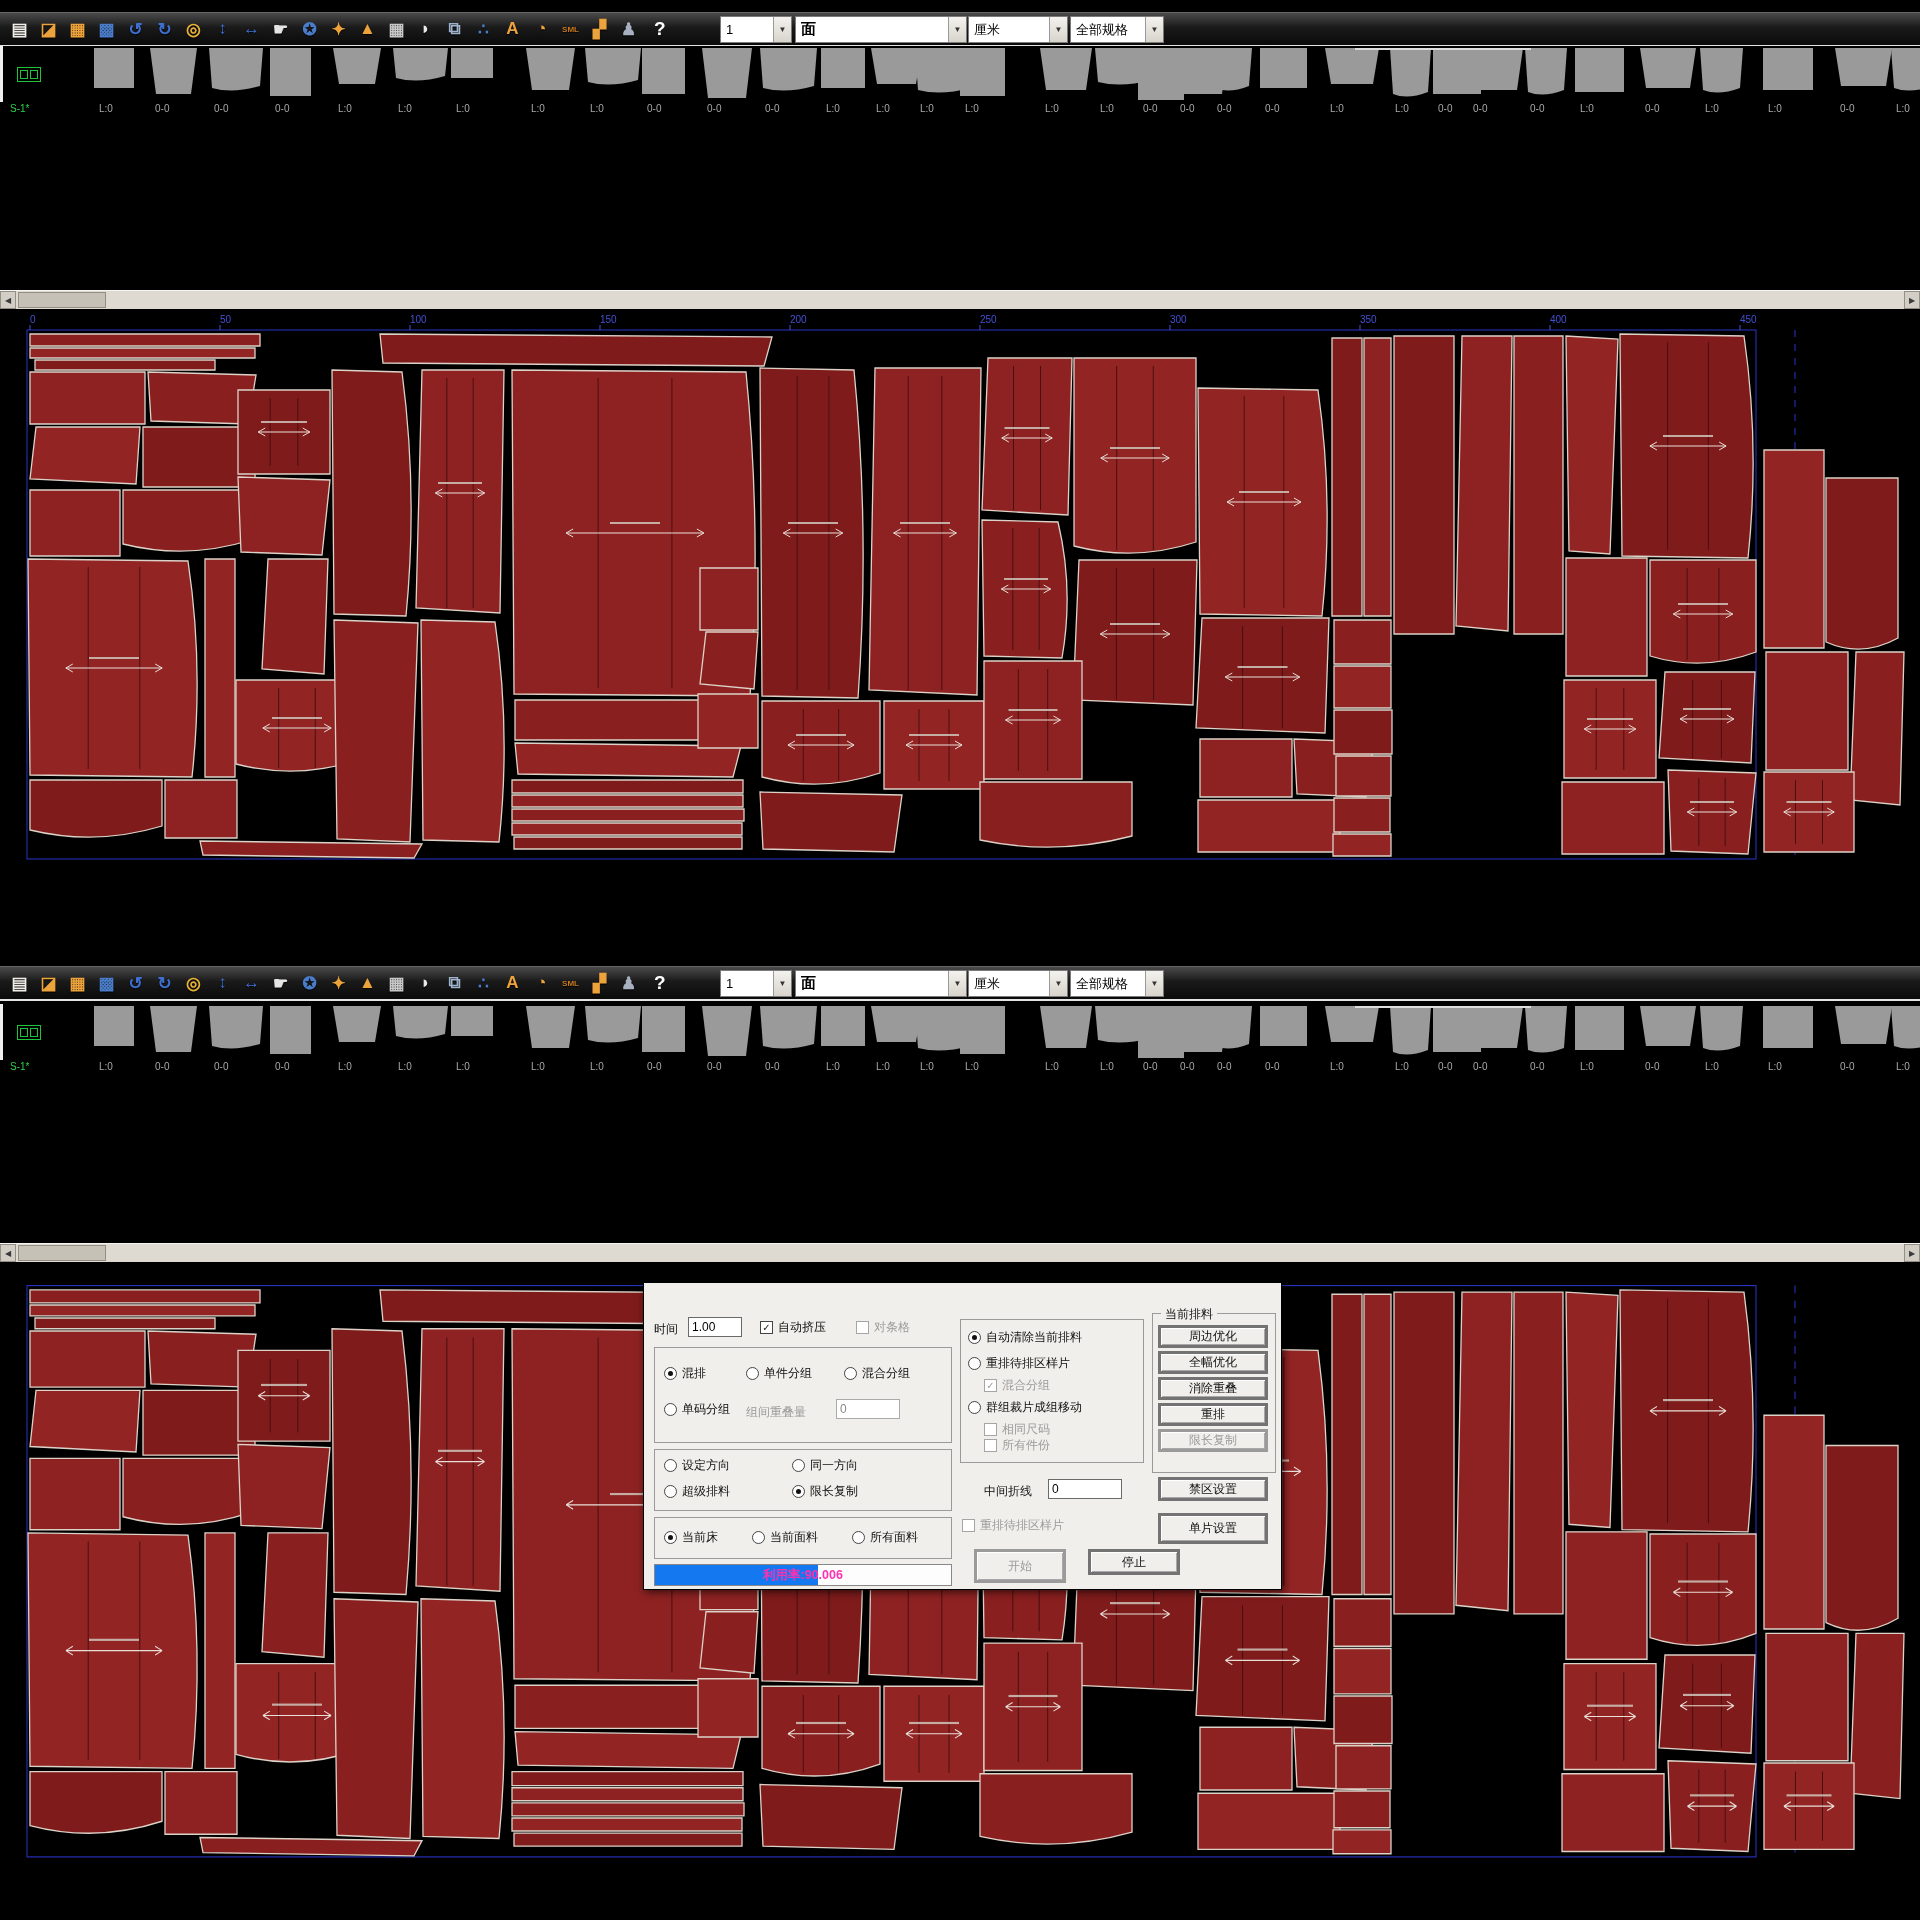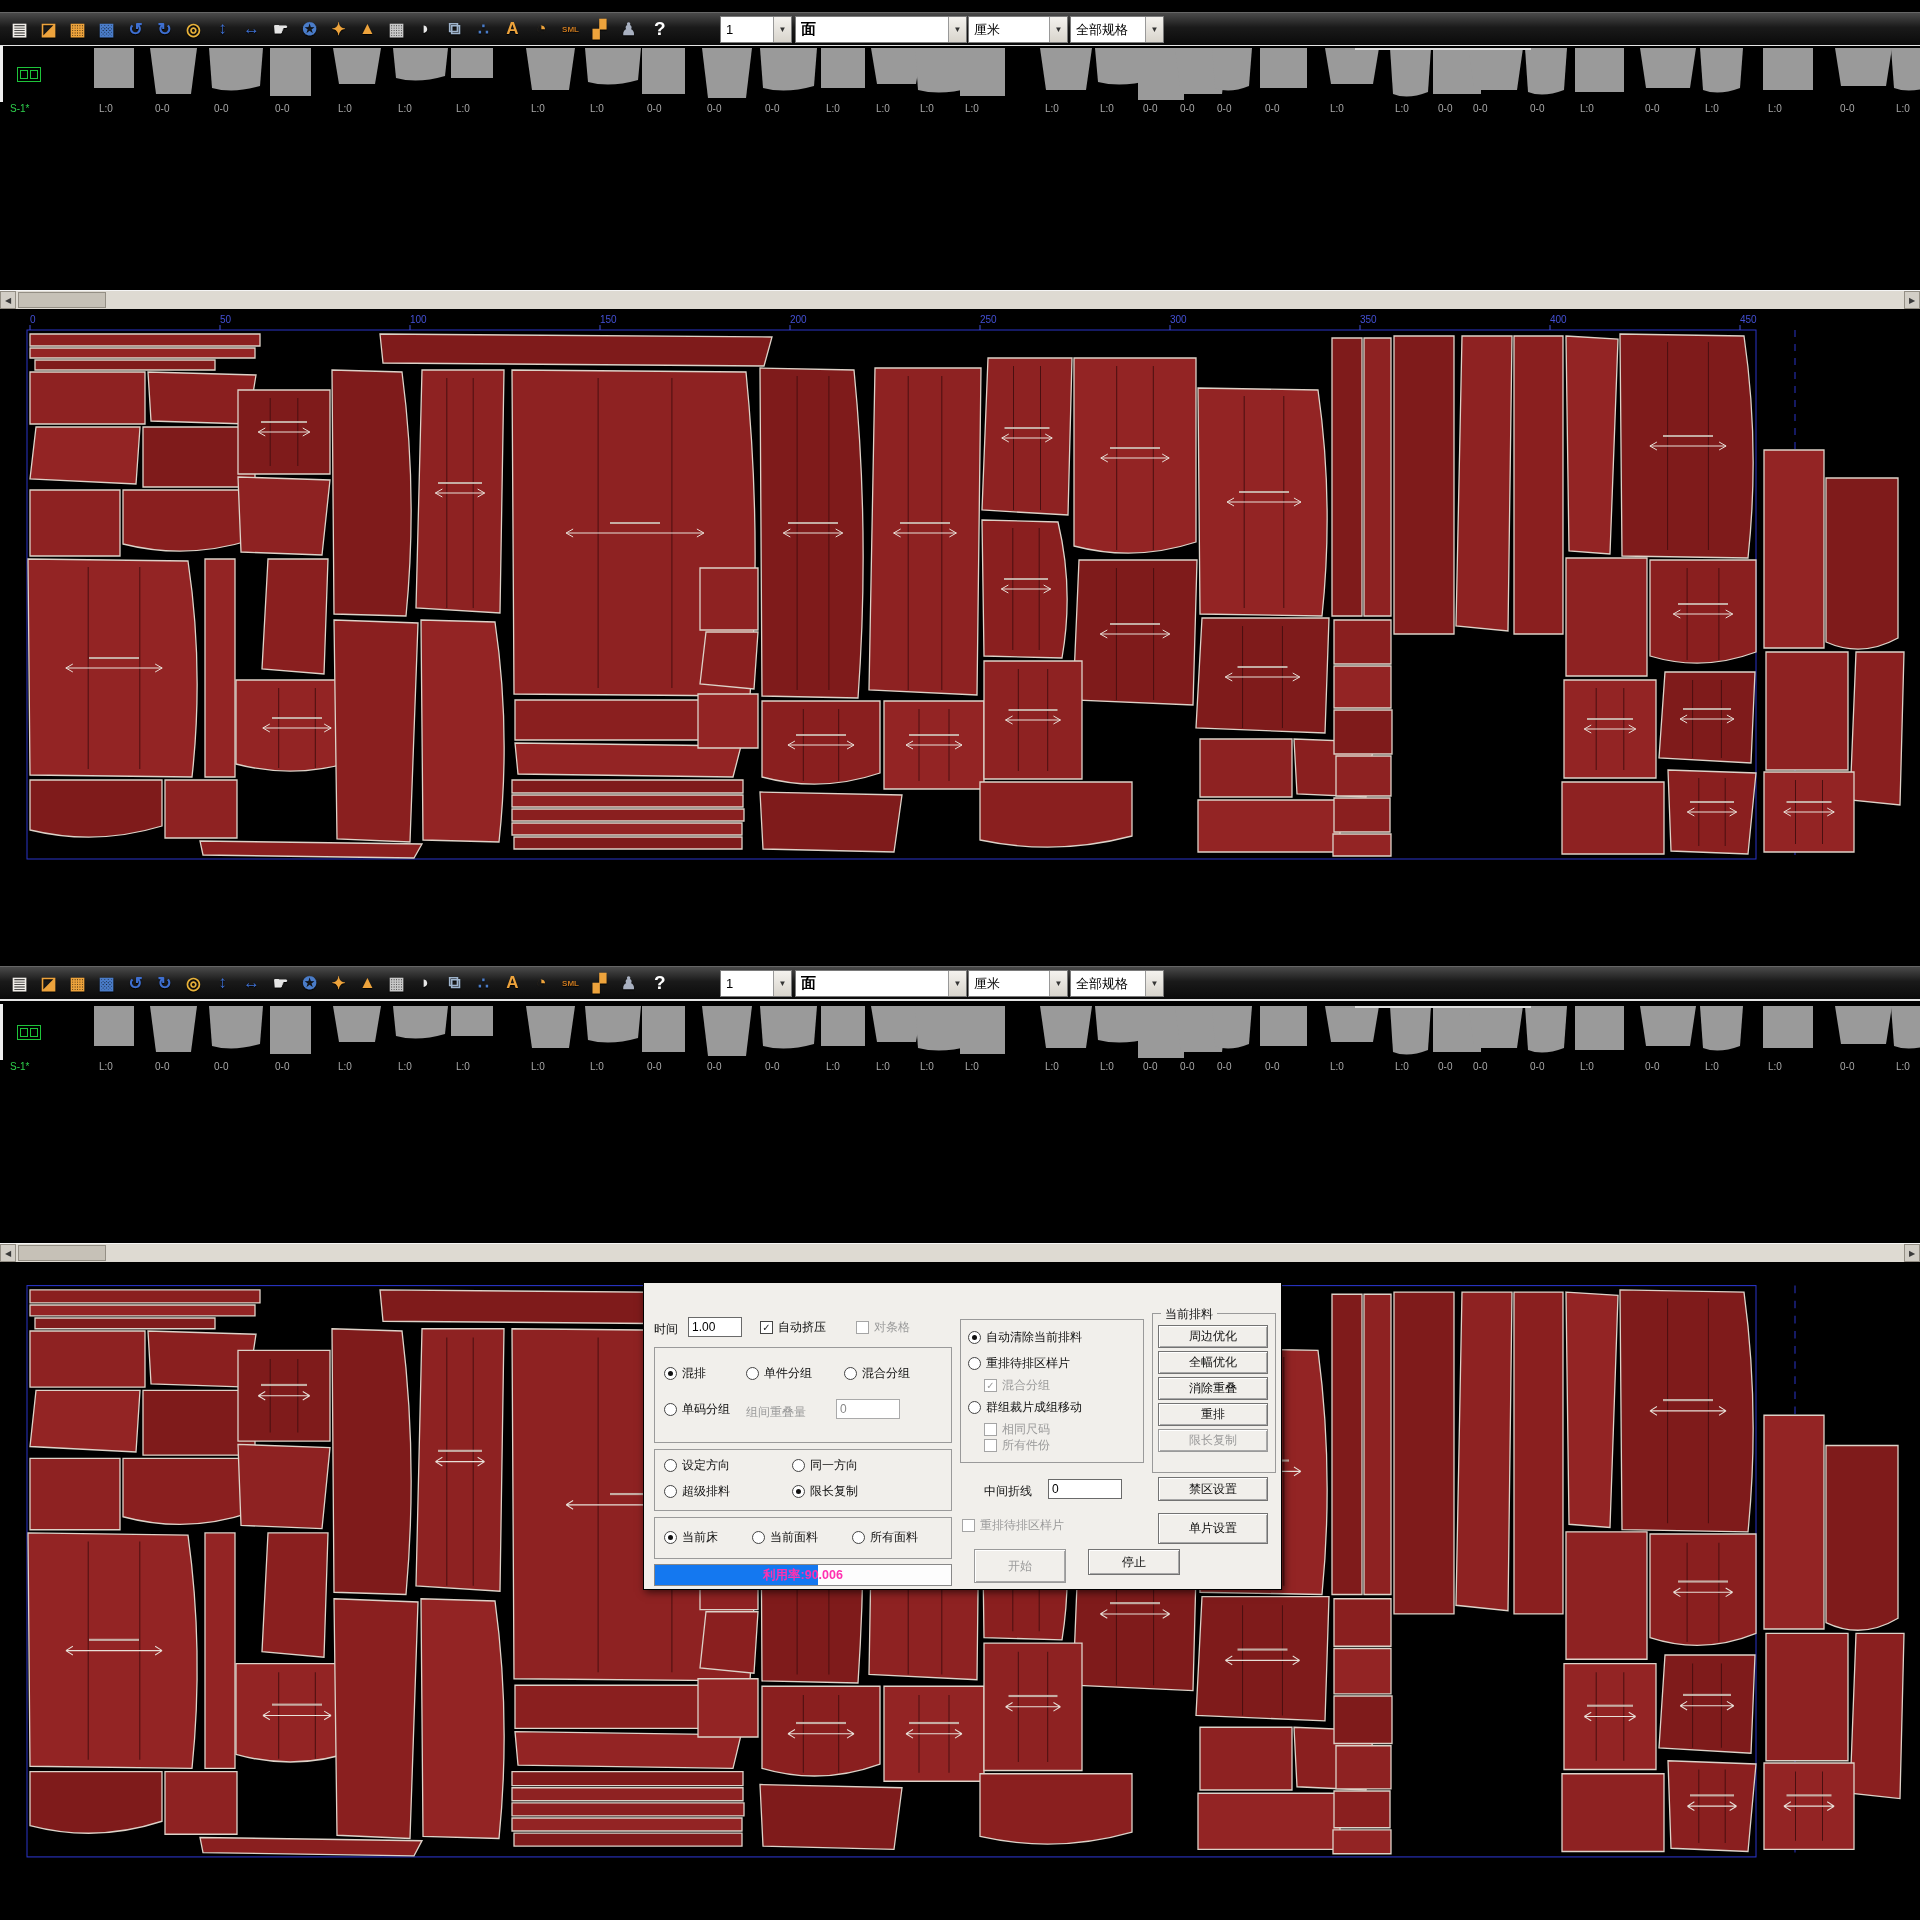--- a/index.html
+++ b/index.html
@@ -46,21 +46,21 @@
   .dlg-x{font-size:14px;color:#222;}
   .gb{position:absolute;border:1px solid #9a9a9a;}
   .gb-title{position:absolute;top:-8px;left:8px;background:#f1efeb;padding:0 4px;font-size:12px;}
   .rrow{position:absolute;display:flex;align-items:center;gap:5px;white-space:nowrap;}
   .rad{width:11px;height:11px;border-radius:50%;border:1px solid #444;background:#fff;position:relative;flex:none;}
   .rad.sel::after{content:"";position:absolute;left:3px;top:3px;width:5px;height:5px;border-radius:50%;background:#111;}
   .chk{width:11px;height:11px;border:1px solid #444;background:#fff;font-size:10px;line-height:11px;
     text-align:center;color:#222;flex:none;}
   .dis{color:#9b9b9b;}
   .dis .rad,.dis .chk{border-color:#a5a5a5;color:#9b9b9b;}
-  .btn{position:absolute;background:#f1efeb;border:1px solid #737373;
+  .btn{position:absolute;background:#f1efeb;border:3px solid #737373;
     box-shadow:inset 1px 1px 0 #fff,inset -1px -1px 0 #a8a8a8;
     display:flex;align-items:center;justify-content:center;font-size:12px;box-sizing:border-box;}
   .btn.dis{color:#9b9b9b;border-color:#9a9a9a;}
   .inp{position:absolute;border:1px solid #6a6a6a;background:#fff;font-size:12px;padding:1px 3px;
     font-family:inherit;box-sizing:border-box;}
   .inp.dis{border-color:#aaa;color:#888;}
   .track{position:absolute;left:10px;top:281px;width:296px;height:20px;background:#fdfdfd;border:1px solid #888;}
   .fill{height:100%;background:#1478f0;}
   .ptext{position:absolute;left:0;top:2px;width:100%;text-align:center;color:#ff30b0;font-weight:bold;font-size:12.5px;}
 </style>

